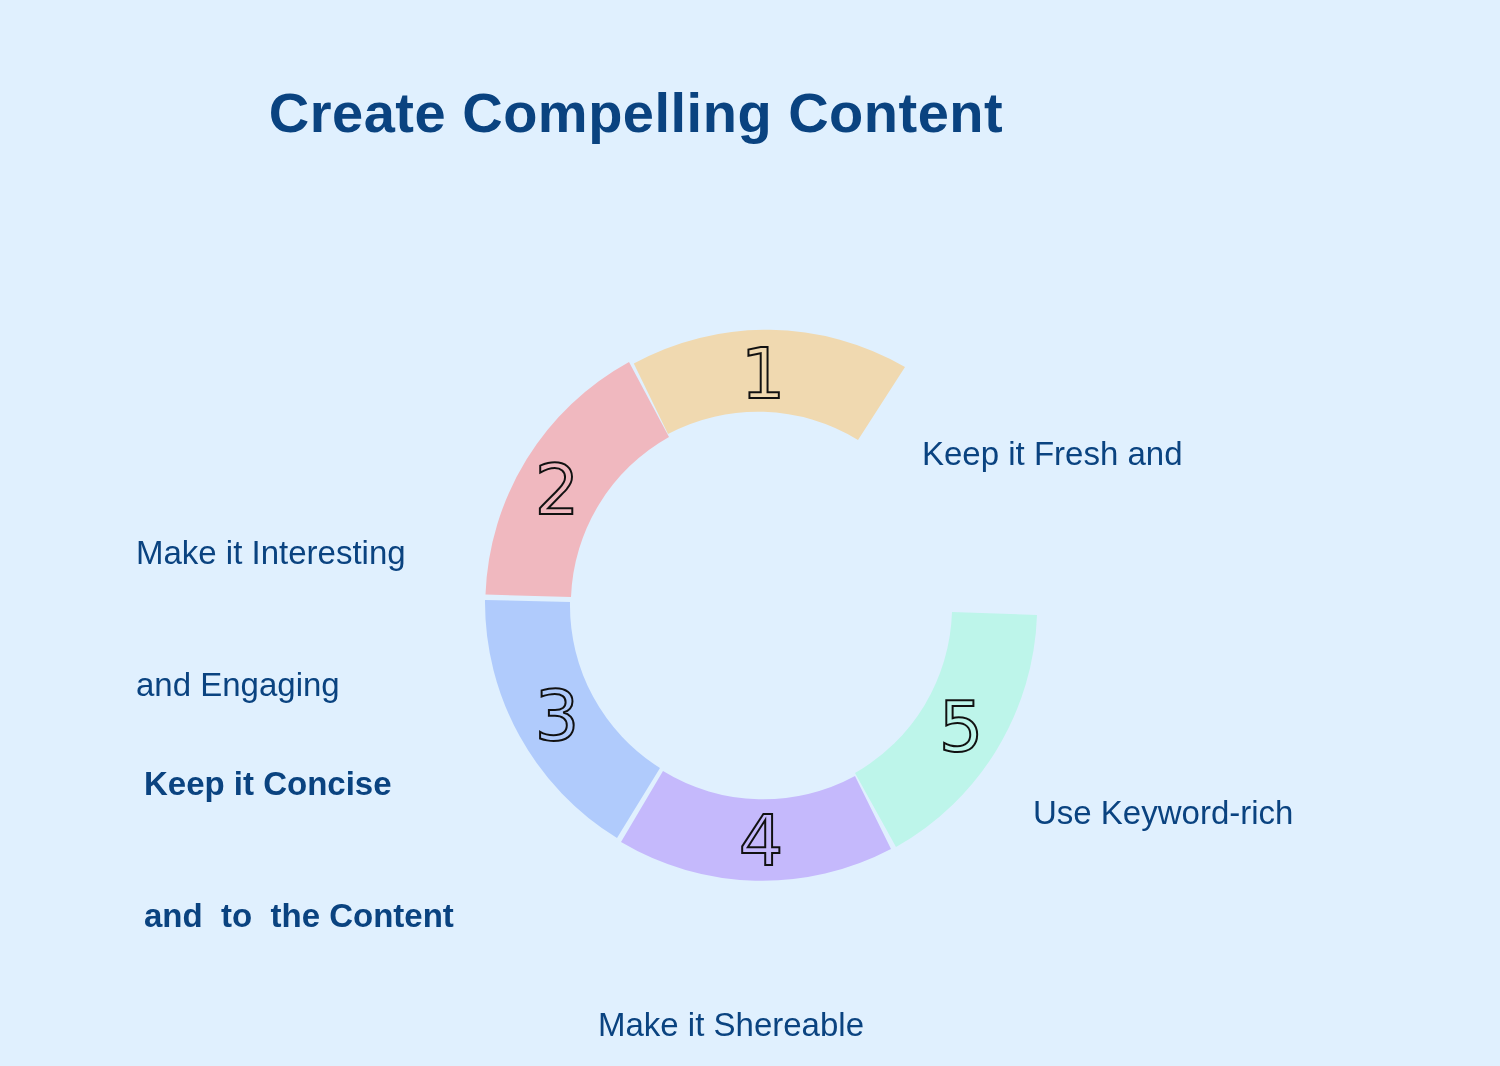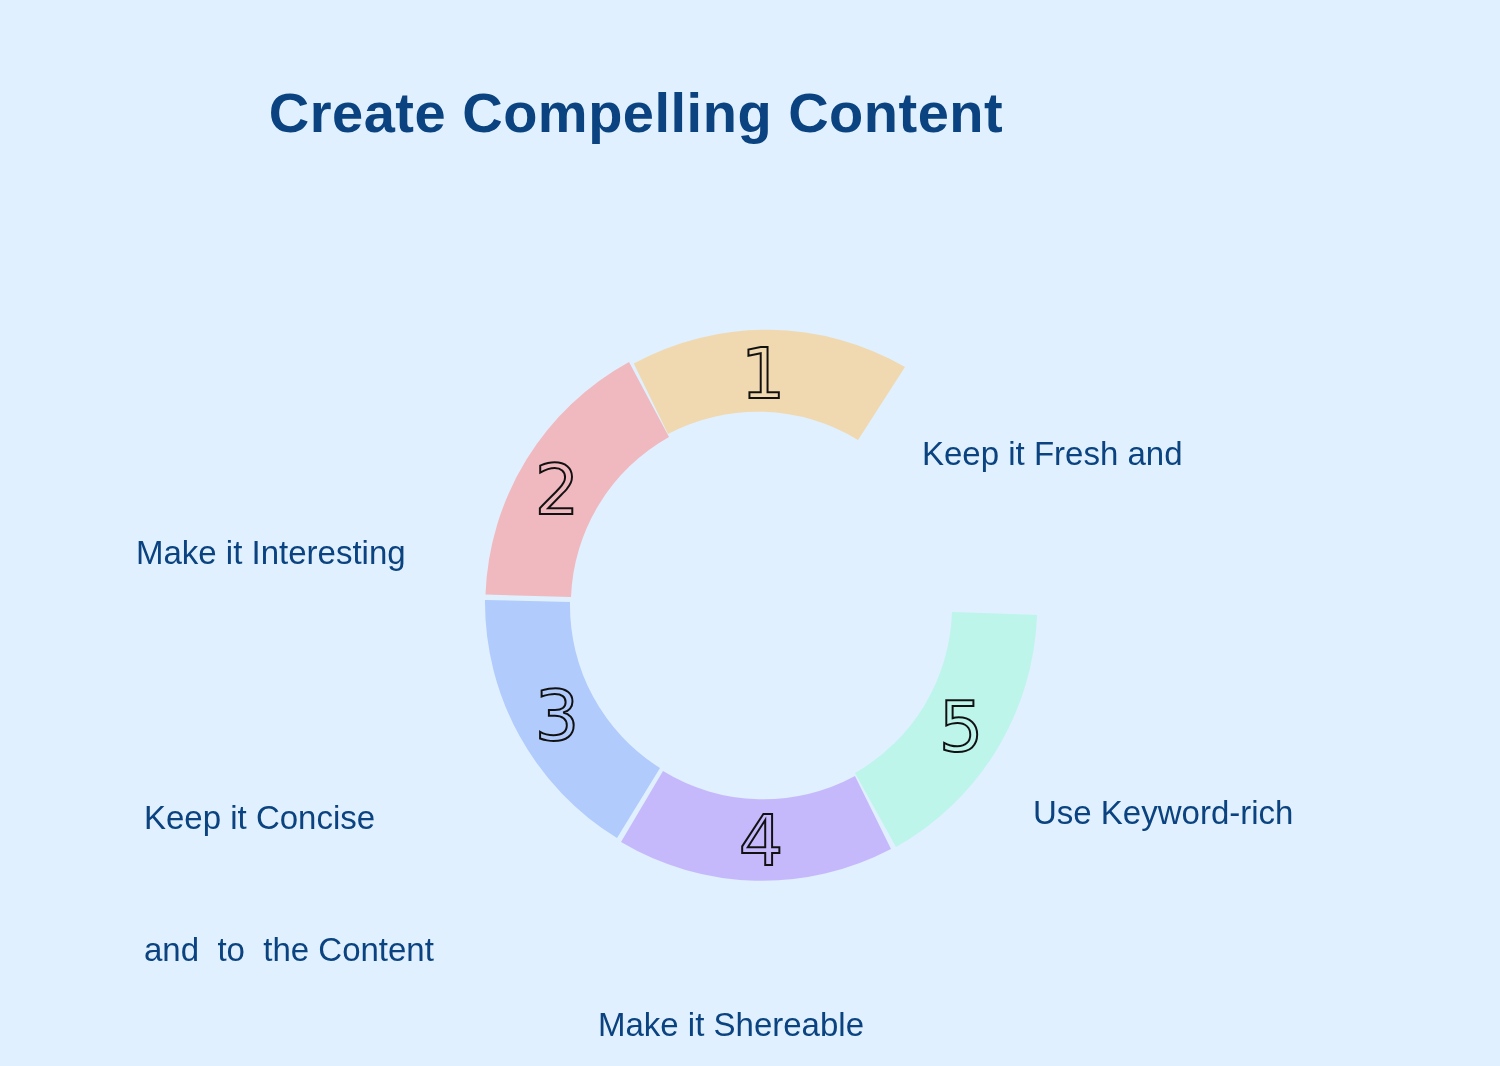--- a/index.html
+++ b/index.html
@@ -54,23 +54,24 @@
   <text class="num" x="761" y="865" text-anchor="middle">4</text>
   <text class="num" x="961" y="751" text-anchor="middle">5</text>
 </svg>
 
 <div class="label" style="left:922px; top:344px;">
   <div>Keep it Fresh and</div>
 </div>
 
 <div class="label" style="left:136px; top:443px;">
   <div>Make it Interesting</div>
+  <div>and Engaging</div>
 </div>
 
-<div class="label" style="left:144px; top:708px; line-height:44px;">
+<div class="label" style="left:144px; top:674px; line-height:44px;font-weight:bold;">
   <div>Keep it Concise</div>
   <div>and  to  the Content</div>
 </div>
 
 <div class="label" style="left:598px; top:915px;">
   <div>Make it Shereable</div>
 </div>
 
 <div class="label" style="left:1033px; top:703px;">
   <div>Use Keyword-rich</div>

